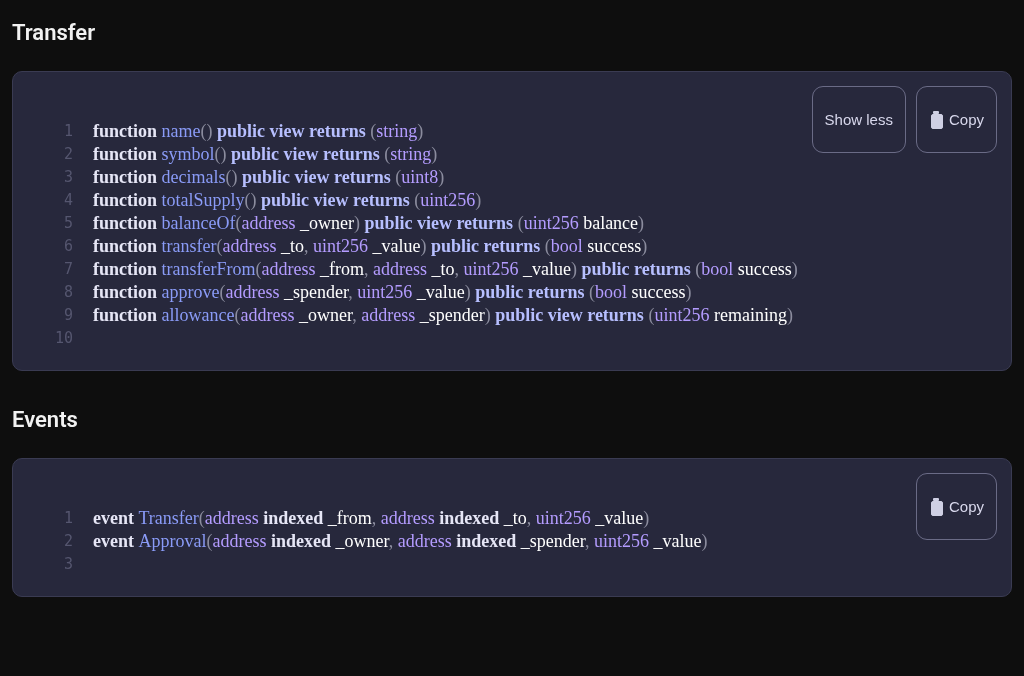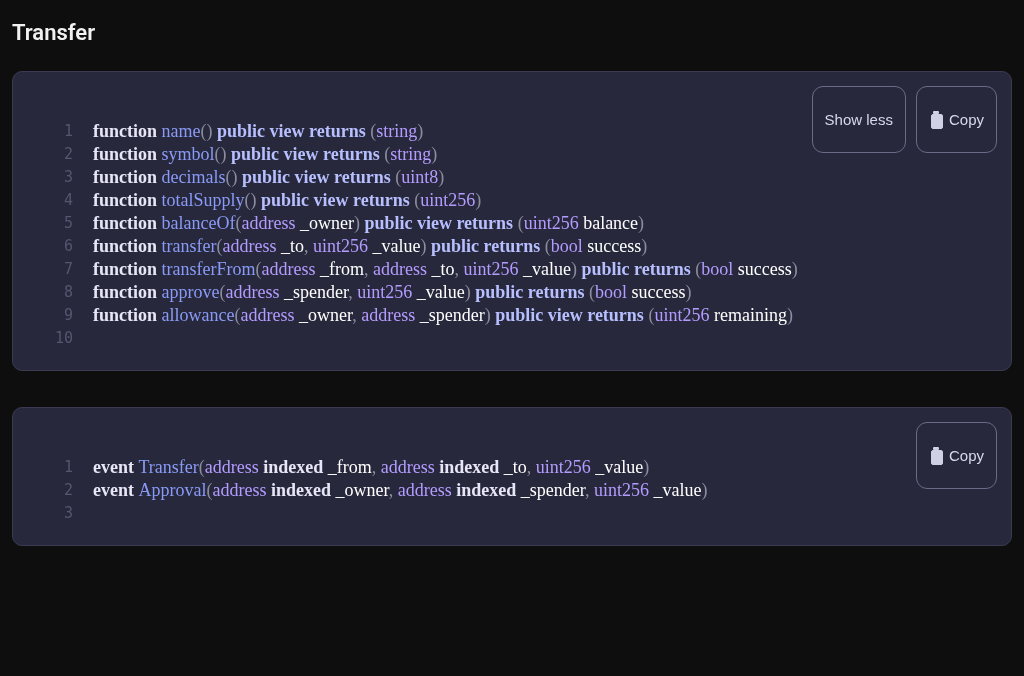--- a/index.html
+++ b/index.html
@@ -34,20 +34,21 @@
       <span>Show less</span>
     </button>
     <button class="btn">
       <span class="copy-ico"></span>
       <span>Copy</span>
     </button>
   </div>
   <pre class="code" id="methods-code"><div class="line"><span class="ln">1</span><span class="lc"><span class="t-kw">function </span><span class="t-fn">name</span><span class="t-pn">() </span><span class="t-mod">public view returns </span><span class="t-pn">(</span><span class="t-ty">string</span><span class="t-pn">)</span></span></div><div class="line"><span class="ln">2</span><span class="lc"><span class="t-kw">function </span><span class="t-fn">symbol</span><span class="t-pn">() </span><span class="t-mod">public view returns </span><span class="t-pn">(</span><span class="t-ty">string</span><span class="t-pn">)</span></span></div><div class="line"><span class="ln">3</span><span class="lc"><span class="t-kw">function </span><span class="t-fn">decimals</span><span class="t-pn">() </span><span class="t-mod">public view returns </span><span class="t-pn">(</span><span class="t-ty">uint8</span><span class="t-pn">)</span></span></div><div class="line"><span class="ln">4</span><span class="lc"><span class="t-kw">function </span><span class="t-fn">totalSupply</span><span class="t-pn">() </span><span class="t-mod">public view returns </span><span class="t-pn">(</span><span class="t-ty">uint256</span><span class="t-pn">)</span></span></div><div class="line"><span class="ln">5</span><span class="lc"><span class="t-kw">function </span><span class="t-fn">balanceOf</span><span class="t-pn">(</span><span class="t-ty">address </span><span class="t-id">_owner</span><span class="t-pn">) </span><span class="t-mod">public view returns </span><span class="t-pn">(</span><span class="t-ty">uint256 </span><span class="t-id">balance</span><span class="t-pn">)</span></span></div><div class="line"><span class="ln">6</span><span class="lc"><span class="t-kw">function </span><span class="t-fn">transfer</span><span class="t-pn">(</span><span class="t-ty">address </span><span class="t-id">_to</span><span class="t-pn">, </span><span class="t-ty">uint256 </span><span class="t-id">_value</span><span class="t-pn">) </span><span class="t-mod">public returns </span><span class="t-pn">(</span><span class="t-ty">bool </span><span class="t-id">success</span><span class="t-pn">)</span></span></div><div class="line"><span class="ln">7</span><span class="lc"><span class="t-kw">function </span><span class="t-fn">transferFrom</span><span class="t-pn">(</span><span class="t-ty">address </span><span class="t-id">_from</span><span class="t-pn">, </span><span class="t-ty">address </span><span class="t-id">_to</span><span class="t-pn">, </span><span class="t-ty">uint256 </span><span class="t-id">_value</span><span class="t-pn">) </span><span class="t-mod">public returns </span><span class="t-pn">(</span><span class="t-ty">bool </span><span class="t-id">success</span><span class="t-pn">)</span></span></div><div class="line"><span class="ln">8</span><span class="lc"><span class="t-kw">function </span><span class="t-fn">approve</span><span class="t-pn">(</span><span class="t-ty">address </span><span class="t-id">_spender</span><span class="t-pn">, </span><span class="t-ty">uint256 </span><span class="t-id">_value</span><span class="t-pn">) </span><span class="t-mod">public returns </span><span class="t-pn">(</span><span class="t-ty">bool </span><span class="t-id">success</span><span class="t-pn">)</span></span></div><div class="line"><span class="ln">9</span><span class="lc"><span class="t-kw">function </span><span class="t-fn">allowance</span><span class="t-pn">(</span><span class="t-ty">address </span><span class="t-id">_owner</span><span class="t-pn">, </span><span class="t-ty">address </span><span class="t-id">_spender</span><span class="t-pn">) </span><span class="t-mod">public view returns </span><span class="t-pn">(</span><span class="t-ty">uint256 </span><span class="t-id">remaining</span><span class="t-pn">)</span></span></div><div class="line"><span class="ln">10</span><span class="lc">&nbsp;</span></div></pre>
 </div>
 
+<h2 class="section">Events</h2>
 
 <div class="codeblock">
   <div class="toolbar">
     <button class="btn">
       <span class="copy-ico"></span>
       <span>Copy</span>
     </button>
   </div>
   <pre class="code" id="events-code"><div class="line"><span class="ln">1</span><span class="lc"><span class="t-kw">event </span><span class="t-fn">Transfer</span><span class="t-pn">(</span><span class="t-ty">address </span><span class="t-kw">indexed </span><span class="t-id">_from</span><span class="t-pn">, </span><span class="t-ty">address </span><span class="t-kw">indexed </span><span class="t-id">_to</span><span class="t-pn">, </span><span class="t-ty">uint256 </span><span class="t-id">_value</span><span class="t-pn">)</span></span></div><div class="line"><span class="ln">2</span><span class="lc"><span class="t-kw">event </span><span class="t-fn">Approval</span><span class="t-pn">(</span><span class="t-ty">address </span><span class="t-kw">indexed </span><span class="t-id">_owner</span><span class="t-pn">, </span><span class="t-ty">address </span><span class="t-kw">indexed </span><span class="t-id">_spender</span><span class="t-pn">, </span><span class="t-ty">uint256 </span><span class="t-id">_value</span><span class="t-pn">)</span></span></div><div class="line"><span class="ln">3</span><span class="lc">&nbsp;</span></div></pre>
 </div>

